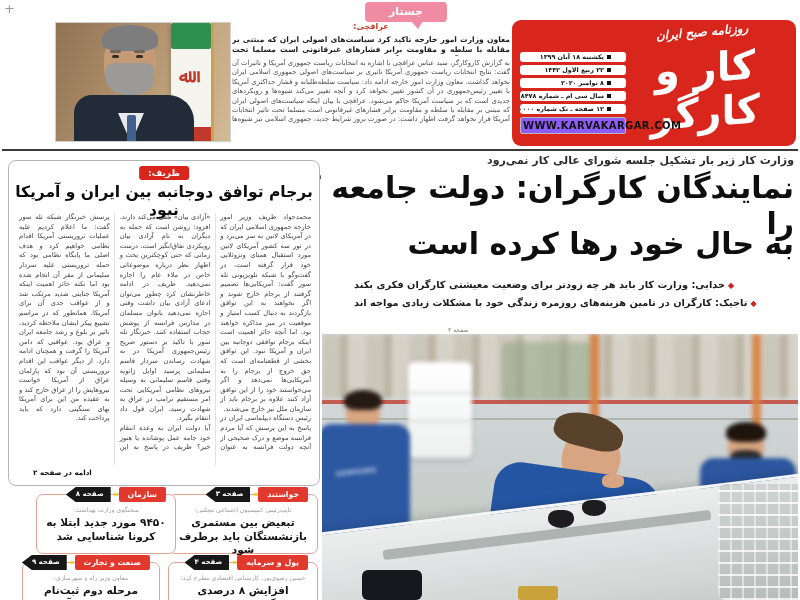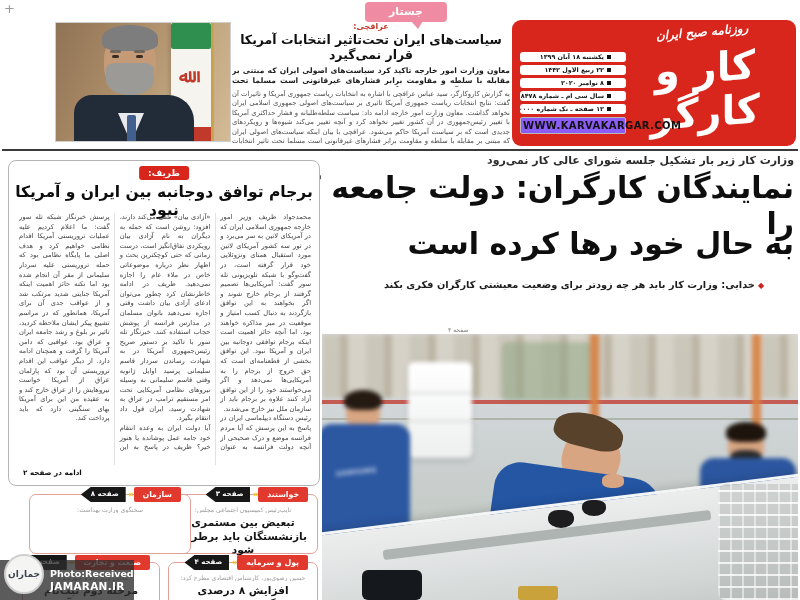--- a/index.html
+++ b/index.html
@@ -55,21 +55,21 @@
     text-align:left;letter-spacing:.4px;border:1px solid #b9b9b9;}
 
   
   .divider{left:2px;top:149px;width:796px;height:2px;background:#3a3a3a;}
 
   
   .lead-kicker{right:6px;top:154px;width:520px;color:#2b2b2b;font-size:11px;font-weight:bold;}
   .lead-h1{right:6px;top:170px;width:620px;text-align:right;color:#0e0e0e;font-size:30px;font-weight:800;line-height:36px;}
   .lead-h2{right:6px;top:226px;width:620px;text-align:right;color:#0e0e0e;font-size:30px;font-weight:800;line-height:36px;}
   .lead-bullets{right:6px;top:276px;width:440px;}
-  .lead-bullet{direction:rtl;text-align:center;color:#1d1d1d;font-size:9.8px;font-weight:bold;line-height:17px;white-space:nowrap;}
+  .lead-bullet{direction:rtl;text-align:left;color:#1d1d1d;font-size:9.8px;font-weight:bold;line-height:17px;white-space:nowrap;}
   .lead-bullet .dia{color:#cc2420;margin-left:3px;font-size:8px;}
   .lead-pageref{left:448px;top:326px;font-size:6px;color:#777;}
 
   
   .photo-main{left:322px;top:334px;width:476px;height:266px;overflow:hidden;
     background:linear-gradient(180deg,#d9dde0 0%,#cfd4d6 35%,#c6ccc8 65%,#bac1b8 100%);}
   .blur{filter:blur(2px);}
   .shelf{top:0;height:64px;background:repeating-linear-gradient(90deg,#c9c2b2 0 18px,#b7ad99 18px 26px,#d6d0c2 26px 44px);opacity:.8;}
   .rail{top:66px;left:0;width:100%;height:4px;background:#c2473c;opacity:.85;}
   .rail2{top:84px;left:0;width:100%;height:2px;background:#9aa08e;opacity:.6;}
@@ -94,21 +94,21 @@
 
   
   .leftbox{left:8px;top:160px;width:312px;height:326px;border:1px solid #b5b5b5;border-radius:8px;background:#fff;}
   .lb-tag{left:50%;transform:translateX(-50%);top:5px;background:#d8261d;color:#fff;font-size:9px;font-weight:bold;
     padding:2px 9px;border-radius:3px;}
   .lb-headline{left:0;top:22px;width:100%;text-align:center;color:#0d0d0d;font-size:15.5px;font-weight:800;}
   .lb-cols{left:10px;top:52px;width:292px;height:252px;overflow:hidden;direction:rtl;
     column-count:3;column-gap:10px;column-rule:1px solid #e2e2e2;
     font-size:6.7px;line-height:9.6px;color:#3f3f3f;text-align:justify;}
   .lb-cols p{margin:0 0 0 0;}
-  .lb-continue{left:14px;bottom:8px;font-size:7.2px;font-weight:bold;color:#111;direction:rtl;}
+  .lb-continue{left:24px;bottom:8px;font-size:7.2px;font-weight:bold;color:#111;direction:rtl;}
 
   
   .teaser{background:#fff;border:1.5px solid #e2a199;border-radius:7px;}
   .tz-tag{position:absolute;top:-8px;right:9px;display:flex;direction:ltr;height:15px;}
   .tz-page{background:#171717;color:#fff;font-size:7px;font-weight:bold;padding:0 7px 0 10px;line-height:15px;
     clip-path:polygon(0 50%,22% 0,100% 0,100% 100%,22% 100%);white-space:nowrap;}
   .tz-chev{color:#f6c51d;font-size:9px;font-weight:bold;line-height:15px;margin-left:2px;}
   .tz-section{background:#e2392f;color:#fff;font-size:7.8px;font-weight:bold;padding:0 9px;line-height:15px;
     border-radius:2px;white-space:nowrap;}
   .tz-kicker{width:100%;text-align:center;color:#9a9a9a;font-size:6.2px;margin-top:11px;white-space:nowrap;overflow:hidden;}
@@ -145,21 +145,20 @@
     <div class="abs man-brow" style="left:78px;"></div>
     <div class="abs man-eye" style="left:56px;"></div>
     <div class="abs man-eye" style="left:80px;"></div>
     <div class="abs man-beard"></div>
   </div>
 
   <div class="abs toptag rtl">جستار</div>
 
   <div class="abs topstory">
     <div class="ts-kicker rtl">عراقچی:</div>
-    <div class="ts-headline rtl">سیاست‌های ایران تحت‌تاثیر انتخابات آمریکا قرار نمی‌گیرد</div>
     <div class="ts-deck rtl">معاون وزارت امور خارجه تاکید کرد سیاست‌های اصولی ایران که مبتنی بر مقابله با سلطه و مقاومت برابر فشارهای غیرقانونی است مسلما تحت تاثیر انتخابات آمریکا قرار نمی‌گیرد</div>
     <div class="ts-body rtl">به گزارش کاروکارگر، سید عباس عراقچی با اشاره به انتخابات ریاست جمهوری آمریکا و تاثیرات آن گفت: نتایج انتخابات ریاست جمهوری آمریکا تاثیری بر سیاست‌های اصولی جمهوری اسلامی ایران نخواهد گذاشت. معاون وزارت امور خارجه ادامه داد: سیاست سلطه‌طلبانه و فشار حداکثری آمریکا با تغییر رئیس‌جمهوری در آن کشور تغییر نخواهد کرد و آنچه تغییر می‌کند شیوه‌ها و رویکردهای جدیدی است که بر سیاست آمریکا حاکم می‌شود. عراقچی با بیان اینکه سیاست‌های اصولی ایران که مبتنی بر مقابله با سلطه و مقاومت برابر فشارهای غیرقانونی است مسلما تحت تاثیر انتخابات آمریکا قرار نخواهد گرفت اظهار داشت: در صورت بروز شرایط جدید، جمهوری اسلامی نیز شیوه‌ها و راه‌حل‌های مناسب و منطبق با آن شرایط را برای تامین منافع ملی و مقابله با هرگونه فشار یا تهدید احتمالی اتخاذ خواهد کرد و در پاسخ به احتمال بازگشت رئیس‌جمهور جدید آمریکا به برجام و واکنش ایران تصریح کرد: هنوز برای صحبت در این زمینه زود است؛ چالش‌های بسیاری وجود دارد و پیش از هر چیز باید منتظر ماند و سیاست‌های احتمالی جدید آمریکا را ملاحظه کرد</div>
   </div>
 
   <div class="abs masthead">
     <div class="abs mh-tagline rtl">روزنامه صبح ایران</div>
     <div class="abs mh-title rtl">کار و کارگر</div>
     <div class="abs mh-dates">
       <div class="mh-row">
           <span class="mh-sq"></span>
@@ -185,20 +184,21 @@
     </div>
   </div>
 
   <div class="abs divider"></div>
 
   <div class="abs lead-kicker rtl">وزارت کار زیر بار تشکیل جلسه شورای عالی کار نمی‌رود</div>
   <div class="abs lead-h1 rtl">نمایندگان کارگران: دولت جامعه کارگری را</div>
   <div class="abs lead-h2 rtl">به حال خود رها کرده است</div>
   <div class="abs lead-bullets">
     <div class="lead-bullet"><span class="dia">◆</span><span>خدایی: وزارت کار باید هر چه زودتر برای وضعیت معیشتی کارگران فکری بکند</span></div>
+    <div class="lead-bullet"><span class="dia">◆</span><span>تاجیک: کارگران در تامین هزینه‌های روزمره زندگی خود با مشکلات زیادی مواجه اند</span></div>
   </div>
   <div class="abs lead-pageref rtl">صفحه ۳</div>
 
   <div class="abs photo-main">
     <div class="abs shelf blur" style="left:0;width:100%;"></div>
     <div class="abs greenwall blur"></div>
     <div class="abs rail"></div>
     <div class="abs rail2"></div>
     <div class="abs pole blur" style="left:268px;top:0;height:120px;"></div>
     <div class="abs pole blur" style="left:430px;top:0;height:100px;"></div>
@@ -248,27 +248,28 @@
   <div class="abs teaser" style="left:168px;top:494px;width:150px;height:60px;">
     <div class="tz-tag">
         <span class="tz-page">صفحه ۳</span>
         <span class="tz-chev">«</span>
         <span class="tz-section">خواستند</span>
       </div>
     <div class="tz-kicker rtl">نایب‌رئیس کمیسیون اجتماعی مجلس:</div>
     <div class="tz-headline rtl">تبعیض بین مستمری بازنشستگان باید برطرف شود</div>
   </div>
 
-  <div class="abs teaser" style="left:29px;top:494px;width:162px;height:60px;">
+  <div class="abs teaser" style="left:36px;top:494px;width:140px;height:60px;">
     <div class="tz-tag">
         <span class="tz-page">صفحه ۸</span>
         <span class="tz-chev">«</span>
         <span class="tz-section">سازمان</span>
       </div>
     <div class="tz-kicker rtl">سخنگوی وزارت بهداشت:</div>
+    <div class="tz-headline rtl">۹۴۵۰ مورد جدید ابتلا به کرونا شناسایی شد</div>
   </div>
 
   <div class="abs teaser" style="left:168px;top:562px;width:150px;height:60px;">
     <div class="tz-tag">
         <span class="tz-page">صفحه ۴</span>
         <span class="tz-chev">«</span>
         <span class="tz-section">پول و سرمایه</span>
       </div>
     <div class="tz-kicker rtl">حسین رضوی‌پور، کارشناس اقتصادی مطرح کرد:</div>
     <div class="tz-headline rtl">افزایش ۸ درصدی نقدینگی با اجرای طرح معیشتی مجلس</div>
@@ -277,21 +278,14 @@
   <div class="abs teaser" style="left:22px;top:562px;width:138px;height:60px;">
     <div class="tz-tag">
         <span class="tz-page">صفحه ۹</span>
         <span class="tz-chev">«</span>
         <span class="tz-section">صنعت و تجارت</span>
       </div>
     <div class="tz-kicker rtl">معاون وزیر راه و شهرسازی:</div>
     <div class="tz-headline rtl">مرحله دوم ثبت‌نام مسکن ملی از آذر ماه آغاز می‌شود</div>
   </div>
 
-  <div class="abs wm">
-    <div class="wm-circle rtl">جماران</div>
-    <div class="wm-text">
-      <div class="wm-l1">Photo:Received</div>
-      <div class="wm-l2">JAMARAN.IR</div>
-    </div>
-  </div>
 
 </div>
 
 </body></html>

